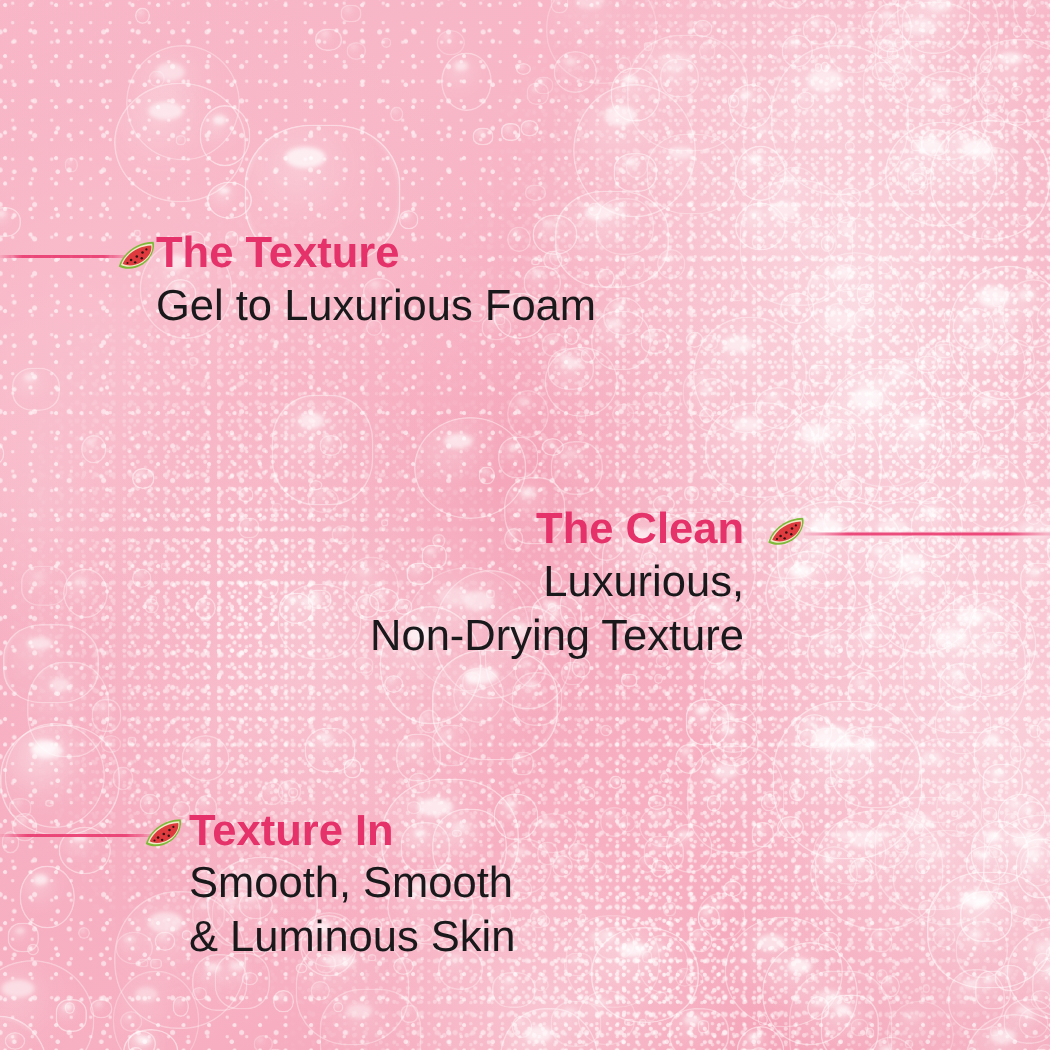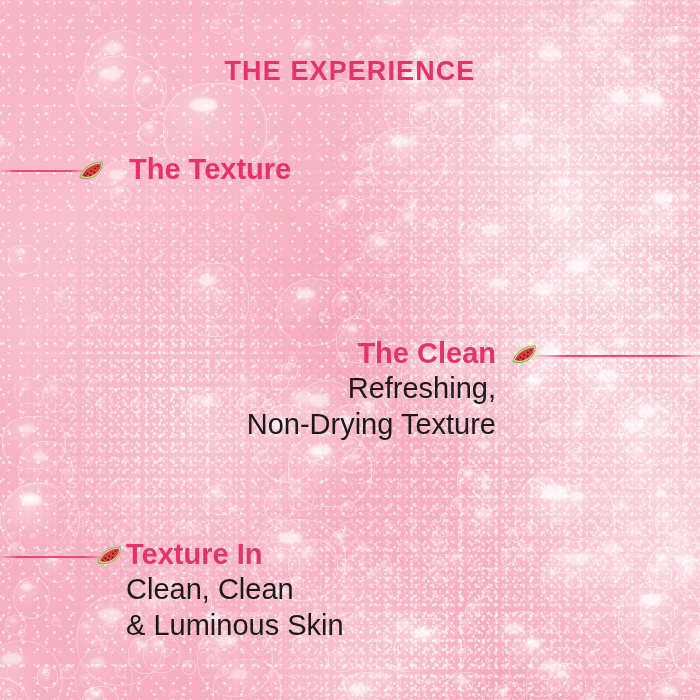--- a/index.html
+++ b/index.html
@@ -741,70 +741,70 @@
       <div class="bubble" style="left: 618px; top: 581.255px; width: 84px; height: 77.4892px; opacity: 0.843255; border-radius: 44.0358%;"></div>
       <div class="bubble" style="left: 76px; top: 593.555px; width: 88px; height: 92.8893px; opacity: 0.60757; border-radius: 47.7186%;"></div>
       <div class="bubble" style="left: 197px; top: 623.294px; width: 76px; height: 73.4119px; opacity: 0.606231; border-radius: 46.3319%;"></div>
       <div class="bubble" style="left: 394px; top: 618.235px; width: 72px; height: 63.5296px; opacity: 0.856054; border-radius: 47.7651%;"></div>
       <div class="bubble" style="left: 288px; top: 432.717px; width: 84px; height: 74.5653px; opacity: 0.786553; border-radius: 42.0681%;"></div>
       <div class="bubble" style="left: 181px; top: 263.471px; width: 68px; height: 73.0577px; opacity: 0.699822; border-radius: 42.4715%;"></div>
       <div class="bubble" style="left: 0px; top: 482.846px; width: 80px; height: 74.3072px; opacity: 0.758209; border-radius: 46.6174%;"></div>
       <div class="bubble" style="left: 619px; top: 394.821px; width: 72px; height: 70.3576px; opacity: 0.785801; border-radius: 53.1982%;"></div>
     </div>
 
-  <div class="headline" style="top:56px;">THE EXPERIENCE</div>
 
   <div class="connector" style="left:0px; top:170px; width:84px;"></div>
   <svg class="melon" style="left:77px; top:160px;" width="28" height="20" viewBox="0 0 28 20">
     <path d="M2.2 17.6 C5 8.2 14.6 1.4 25.4 1.2 C26.6 5.2 24.4 12.2 18.4 16.2 C12.6 20 6 19.8 2.2 17.6 Z" fill="#7fb93a"></path>
     <path d="M3.6 16.6 C6.4 8.6 15 2.8 24.4 2.5 C25.3 5.9 23.4 11.7 18 15.2 C12.9 18.5 7 18.4 3.6 16.6 Z" fill="#f2e7c8"></path>
     <path d="M4.8 15.9 C7.6 8.9 15.6 3.9 23.8 3.6 C24.5 6.6 22.7 11.4 17.6 14.5 C12.9 17.5 8 17.5 4.8 15.9 Z" fill="#df3b3f"></path>
     <circle cx="10.4" cy="13.4" r="0.85" fill="#2d1412"></circle>
     <circle cx="14.2" cy="11.0" r="0.85" fill="#2d1412"></circle>
     <circle cx="18.0" cy="8.3" r="0.85" fill="#2d1412"></circle>
     <circle cx="13.1" cy="14.9" r="0.8" fill="#2d1412"></circle>
     <circle cx="17.5" cy="12.2" r="0.8" fill="#2d1412"></circle>
     <circle cx="20.6" cy="6.3" r="0.75" fill="#2d1412"></circle>
     <circle cx="8.0" cy="15.3" r="0.7" fill="#2d1412"></circle>
   </svg>
-  <div class="block align-left" style="left:129px; top:152px;">
+  <div class="block align-left" style="left:104px; top:152px;">
     <div class="eyebrow">The Texture</div>
+    <div class="body-line">Gel to Luxurious Foam</div>
   </div>
 
   <div class="connector" style="left:536px; top:355px; width:164px;"></div>
   <svg class="melon" style="left:510px; top:344px;" width="28" height="20" viewBox="0 0 28 20">
     <path d="M2.2 17.6 C5 8.2 14.6 1.4 25.4 1.2 C26.6 5.2 24.4 12.2 18.4 16.2 C12.6 20 6 19.8 2.2 17.6 Z" fill="#7fb93a"></path>
     <path d="M3.6 16.6 C6.4 8.6 15 2.8 24.4 2.5 C25.3 5.9 23.4 11.7 18 15.2 C12.9 18.5 7 18.4 3.6 16.6 Z" fill="#f2e7c8"></path>
     <path d="M4.8 15.9 C7.6 8.9 15.6 3.9 23.8 3.6 C24.5 6.6 22.7 11.4 17.6 14.5 C12.9 17.5 8 17.5 4.8 15.9 Z" fill="#df3b3f"></path>
     <circle cx="10.4" cy="13.4" r="0.85" fill="#2d1412"></circle>
     <circle cx="14.2" cy="11.0" r="0.85" fill="#2d1412"></circle>
     <circle cx="18.0" cy="8.3" r="0.85" fill="#2d1412"></circle>
     <circle cx="13.1" cy="14.9" r="0.8" fill="#2d1412"></circle>
     <circle cx="17.5" cy="12.2" r="0.8" fill="#2d1412"></circle>
     <circle cx="20.6" cy="6.3" r="0.75" fill="#2d1412"></circle>
     <circle cx="8.0" cy="15.3" r="0.7" fill="#2d1412"></circle>
   </svg>
   <div class="block align-right" style="right:204px; top:336px;">
     <div class="eyebrow">The Clean</div>
-    <div class="body-line">Refreshing,</div>
+    <div class="body-line">Luxurious,</div>
     <div class="body-line">Non-Drying Texture</div>
   </div>
 
   <div class="connector" style="left:0px; top:556px; width:102px;"></div>
   <svg class="melon" style="left:95px; top:545px;" width="28" height="20" viewBox="0 0 28 20">
     <path d="M2.2 17.6 C5 8.2 14.6 1.4 25.4 1.2 C26.6 5.2 24.4 12.2 18.4 16.2 C12.6 20 6 19.8 2.2 17.6 Z" fill="#7fb93a"></path>
     <path d="M3.6 16.6 C6.4 8.6 15 2.8 24.4 2.5 C25.3 5.9 23.4 11.7 18 15.2 C12.9 18.5 7 18.4 3.6 16.6 Z" fill="#f2e7c8"></path>
     <path d="M4.8 15.9 C7.6 8.9 15.6 3.9 23.8 3.6 C24.5 6.6 22.7 11.4 17.6 14.5 C12.9 17.5 8 17.5 4.8 15.9 Z" fill="#df3b3f"></path>
     <circle cx="10.4" cy="13.4" r="0.85" fill="#2d1412"></circle>
     <circle cx="14.2" cy="11.0" r="0.85" fill="#2d1412"></circle>
     <circle cx="18.0" cy="8.3" r="0.85" fill="#2d1412"></circle>
     <circle cx="13.1" cy="14.9" r="0.8" fill="#2d1412"></circle>
     <circle cx="17.5" cy="12.2" r="0.8" fill="#2d1412"></circle>
     <circle cx="20.6" cy="6.3" r="0.75" fill="#2d1412"></circle>
     <circle cx="8.0" cy="15.3" r="0.7" fill="#2d1412"></circle>
   </svg>
   <div class="block align-left" style="left:126px; top:537px;">
     <div class="eyebrow">Texture In</div>
-    <div class="body-line">Clean, Clean</div>
+    <div class="body-line">Smooth, Smooth</div>
     <div class="body-line">&amp; Luminous Skin</div>
   </div>
 
 </div>
 
 </body></html>

